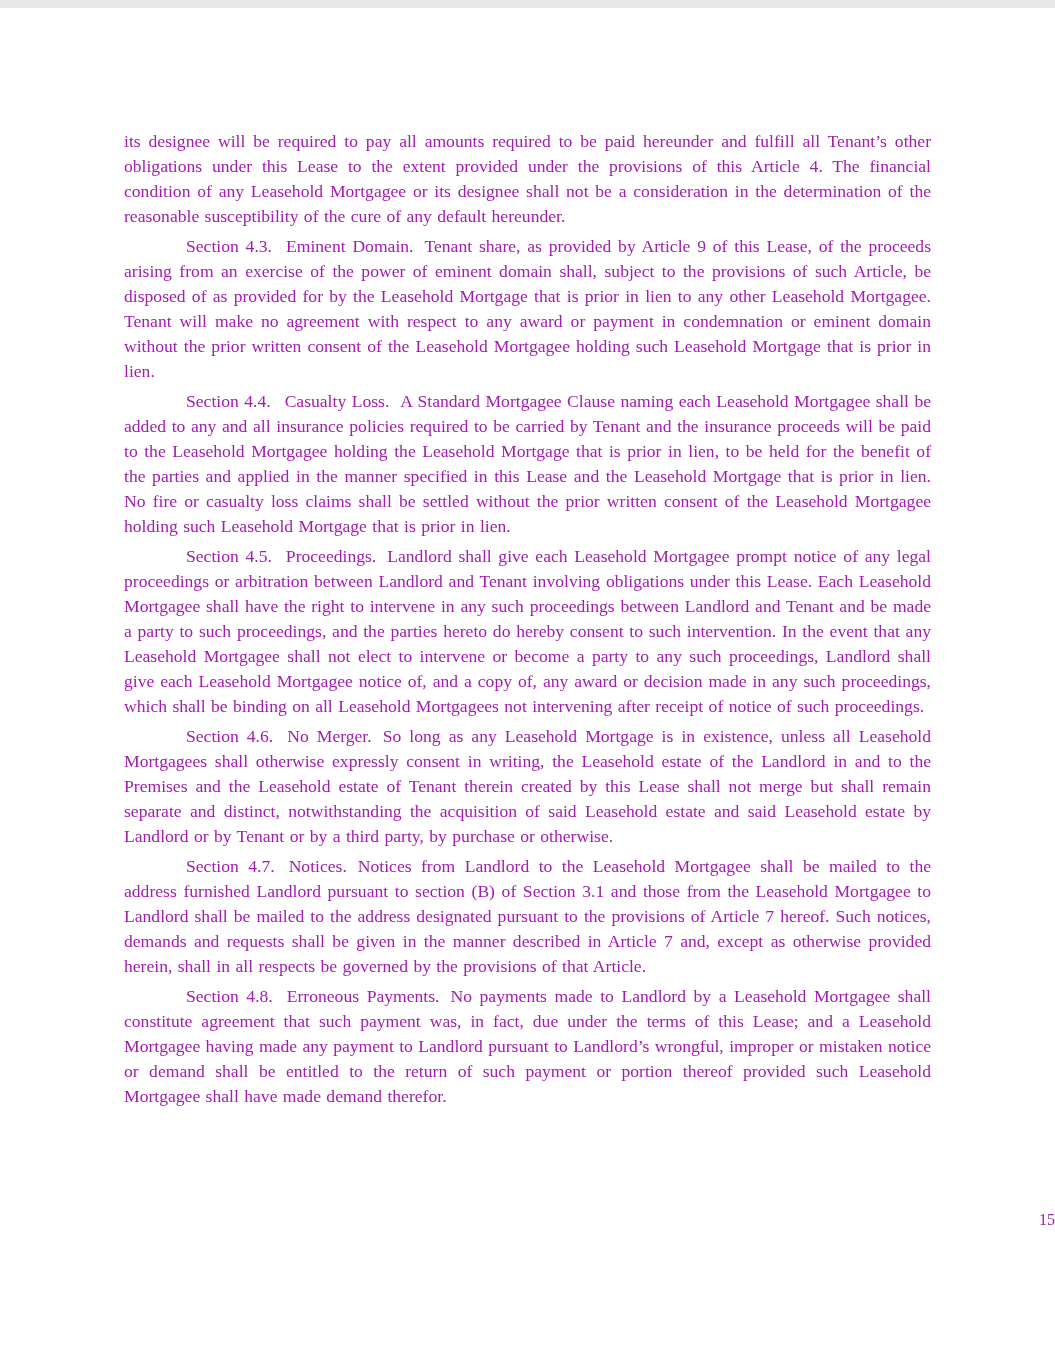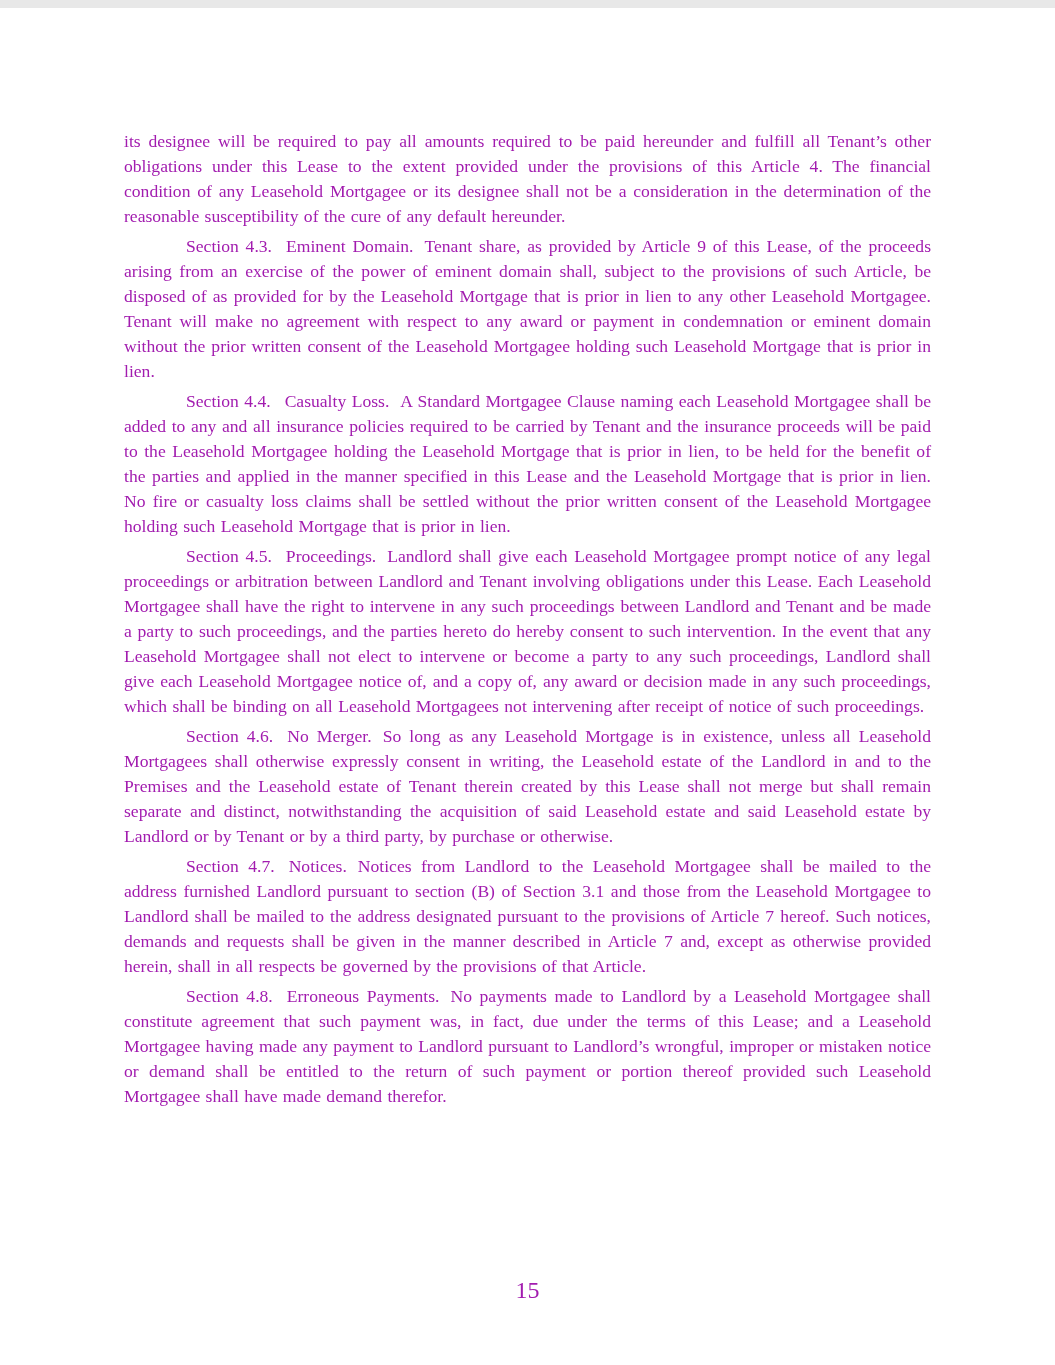--- a/index.html
+++ b/index.html
@@ -35,25 +35,25 @@
   }
   .sec-num {
     margin-right: 14px;
     font-family: Liberation Serif, serif;
   }
   .sec-title {
     margin-right: 11px;
   }
   .page-footer {
     position: absolute;
-    top: 1270px;
+    top: 1199px;
     left: 0;
     width: 100%;
-    text-align: center;
-    font-size: 24px;
+    text-align: right;
+    font-size: 16px;
     line-height: 25px;
   }
 </style>
 </head>
 <body>
 
 <div class="page">
   <div class="content">
 
     <p class="para">its designee will be required to pay all amounts required to be paid hereunder and fulfill all Tenant’s other obligations under this Lease to the extent provided under the provisions of this Article 4.  The financial condition of any Leasehold Mortgagee or its designee shall not be a consideration in the determination of the reasonable susceptibility of the cure of any default hereunder.</p>

